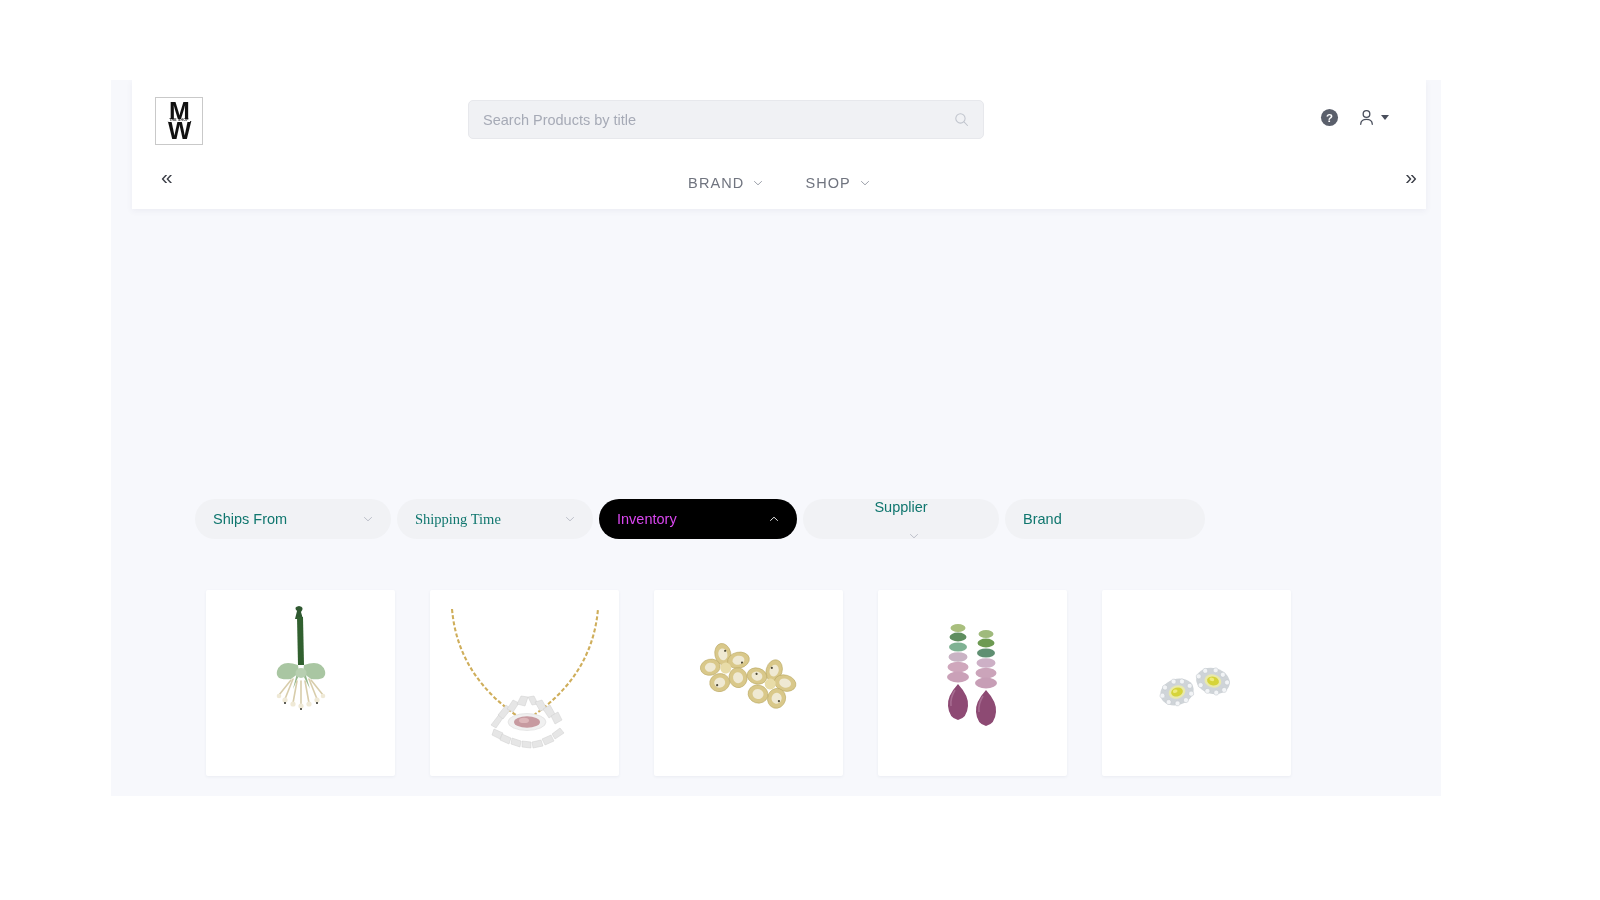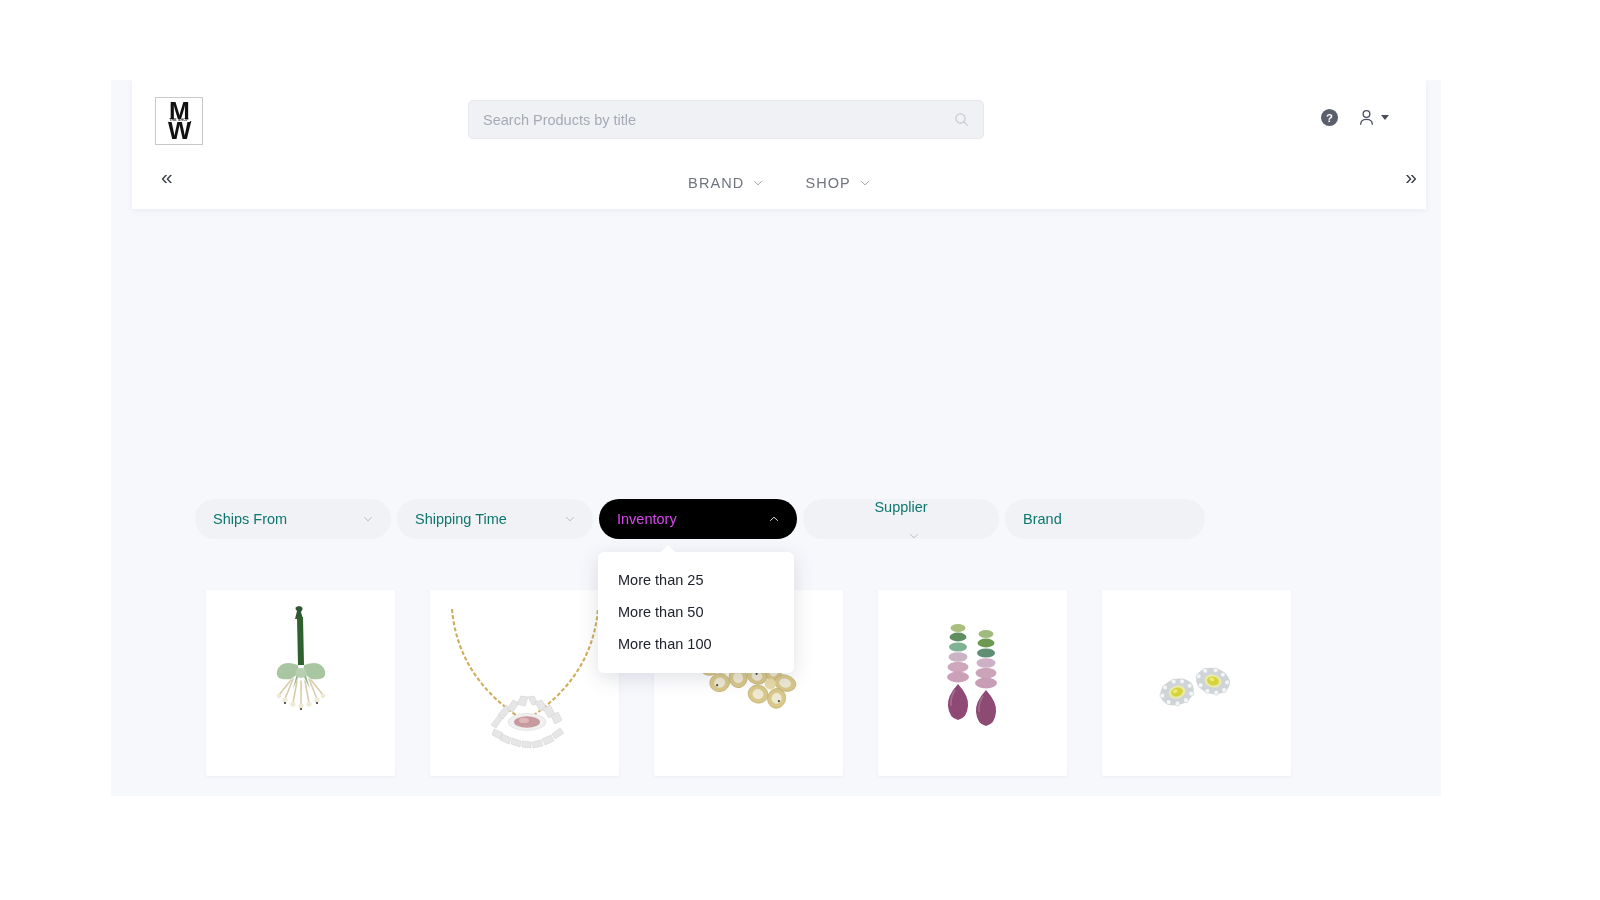--- a/index.html
+++ b/index.html
@@ -183,21 +183,21 @@
     justify-content: space-between;
     padding: 0 18px 0 18px;
     font-size: 14.5px;
     color: #0f766e;
     cursor: pointer;
     position: relative;
     white-space: nowrap;
   }
   .filter-pill .chev-sm { margin-left: 26px; }
   .filter-pill.w-shipsfrom   { width: 196px; }
-  .filter-pill.w-shippingtime{ width: 196px; }
+  .filter-pill.w-shippingtime{ width: 196px; font-family: Liberation Serif, serif; }
   .filter-pill.w-supplier    { width: 196px; flex-direction: column; }
   .filter-pill.w-brand       { width: 200px; padding-right: 18px; }
   .filter-pill.active {
     background: #000000;
     color: #d946ef;
     width: 198px;
   }
   .filter-pill.active .chev-sm path { stroke: #ffffff; }
 
   
@@ -339,25 +339,20 @@
       <svg class="chev-sm" viewBox="0 0 12 8" fill="none">
         <path d="M1.3 2 L6 6.4 L10.7 2" stroke="#b3b7c1" stroke-width="1.15" stroke-linecap="round" stroke-linejoin="round"></path>
       </svg>
     </div>
 
     <div class="filter-pill w-brand">
       <span>Brand</span>
     </div>
   </div>
 
-  <div id="inventory-dropdown">
-    <div class="dd-item">More than 25</div>
-    <div class="dd-item">More than 50</div>
-    <div class="dd-item">More than 100</div>
-  </div>
 
   <div id="product-grid">
 
     <div class="product-card">
       <svg class="product-img" width="120" height="160" viewBox="0 0 120 160">
         <path d="M56 8 Q52 4 58 3 Q64 4 60 9 L62 16 L54 16 Z" fill="#2f5830"></path>
         <path d="M56 14 L62 14 L63 62 L57 62 Z" fill="#31602f"></path>
         <path d="M57 62 Q40 56 36 68 Q34 78 50 76 L58 70 Z" fill="#a9c6a2"></path>
         <path d="M63 62 Q80 56 84 68 Q86 78 70 76 L62 70 Z" fill="#a9c6a2"></path>
         <path d="M57 66 L52 86 L58 72 Z" fill="#93b78c"></path>

